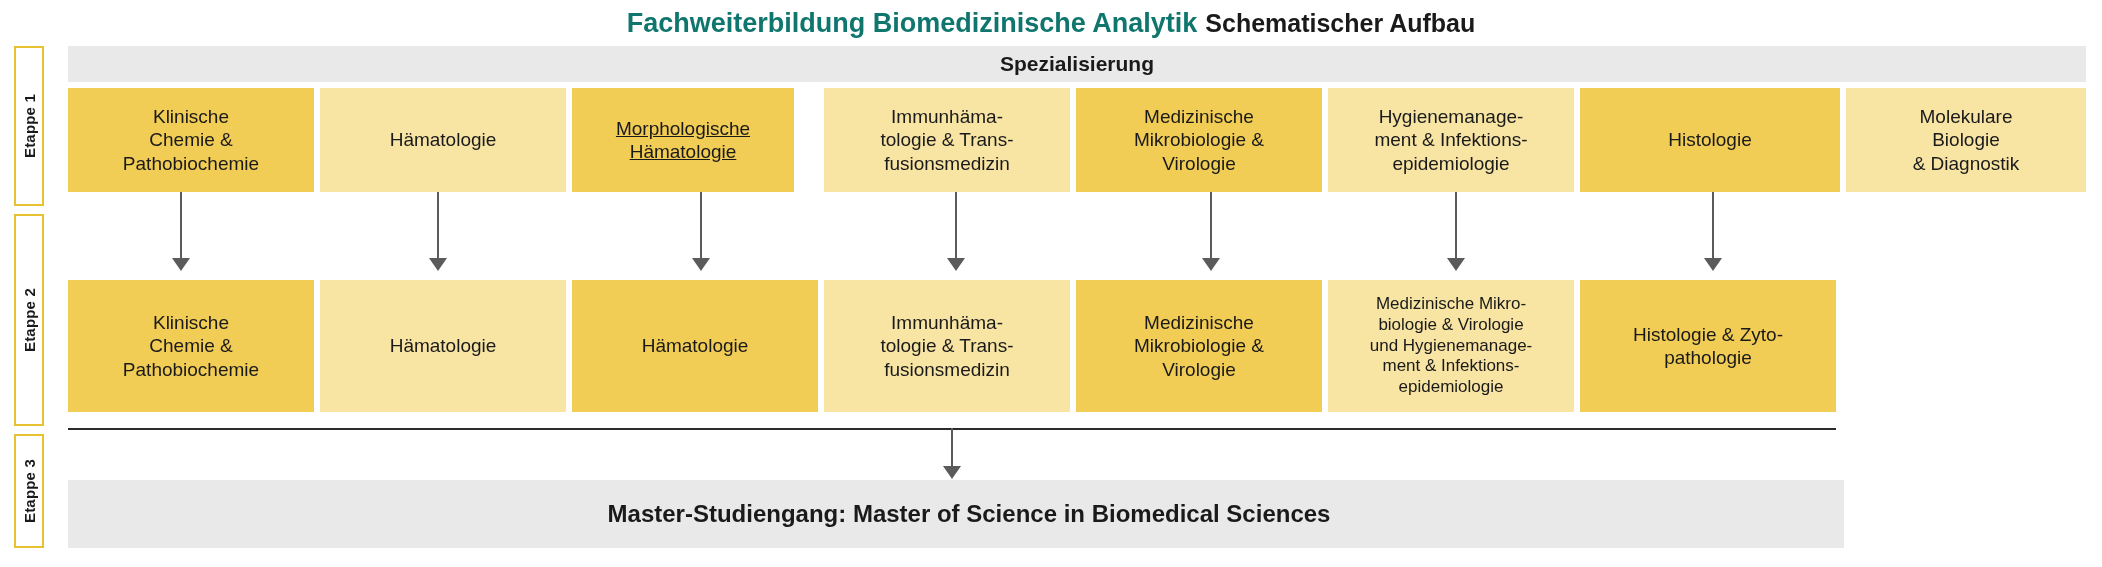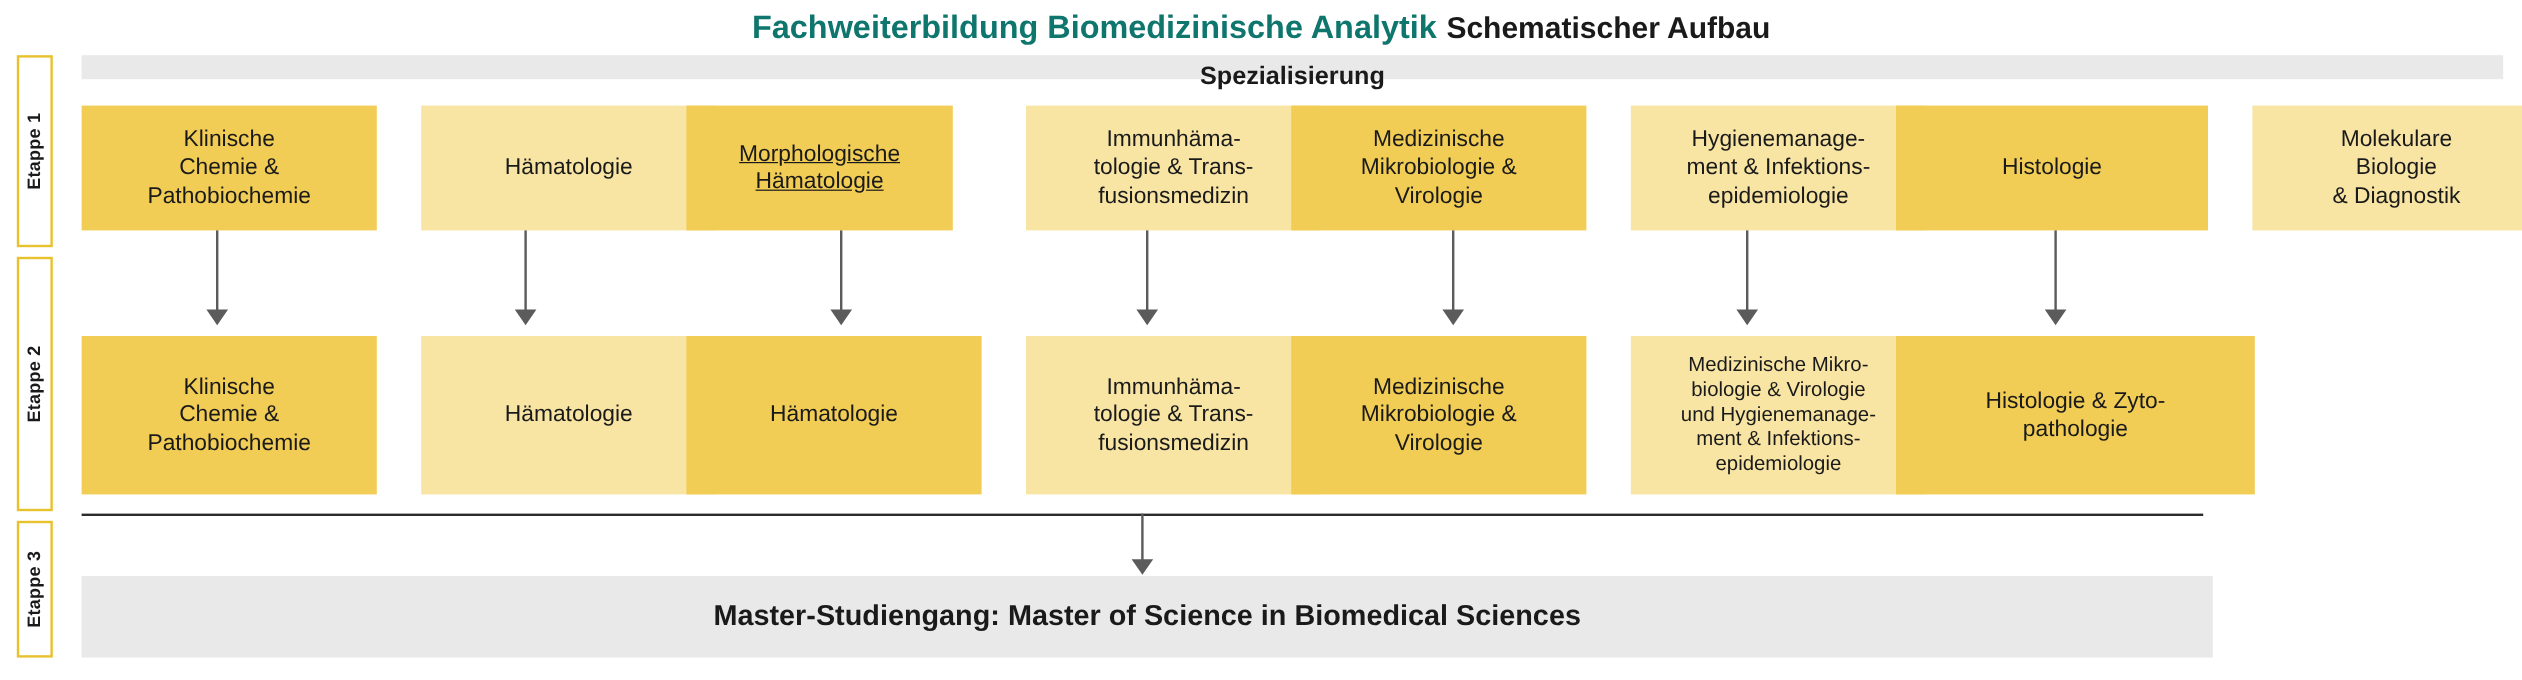--- a/index.html
+++ b/index.html
@@ -64,56 +64,56 @@
   }
   #etappe-1 { top: 46px;  height: 160px; }
   #etappe-2 { top: 214px; height: 212px; }
   #etappe-3 { top: 434px; height: 114px; }
 
   
   .band {
     position: absolute;
     background: #e9e9e9;
   }
-  #band-1 { left: 68px; top: 46px;  width: 2018px; height: 20px; }
+  #band-1 { left: 68px; top: 46px;  width: 2018px; height: 36px; }
   #band-2 { left: 68px; top: 214px; width: 2018px; height: 38px; }
   #band-3 { left: 68px; top: 480px; width: 1776px; height: 68px; }
 
   .band-label {
     position: absolute;
     width: 100%;
     text-align: center;
     font-size: 21px;
     font-weight: bold;
     color: #1a1a1a;
     white-space: nowrap;
   }
   #band-1 .band-label { top: 6px; }
   #band-2 .band-label { top: 7px; }
-  #band-3 .band-label { top: 20px; font-size: 24px; }
+  #band-3 .band-label { top: 20px; font-size: 24px; margin-left: 13px; }
 
   
   .box {
     position: absolute;
     box-sizing: border-box;
     display: flex;
     align-items: center;
     justify-content: center;
     text-align: center;
     line-height: 1.22;
     color: #1a1a1a;
     padding: 2px 4px;
   }
   .box .box-text { display: block; width: 100%; }
 
   .row1 .box { top: 88px; height: 104px; font-size: 19px; }
   .row2 .box { top: 280px; height: 132px; font-size: 19px; }
 
   .shade-dark  { background: #f2cd55; }
-  .shade-light { background: #f8e5a4; margin-left: 31px; }
+  .shade-light { background: #f8e5a4; }
 
   
   .arrow-line {
     position: absolute;
     width: 2px;
     background: #5b5b5b;
   }
   .arrow-head {
     position: absolute;
     width: 0;
@@ -212,21 +212,21 @@
       </div>
     <div class="box shade-light" style="left:824px;  width:246px;">
         <span class="box-text">Immunhäma-<br>tologie &amp; Trans-<br>fusionsmedizin</span>
       </div>
     <div class="box shade-dark" style="left:1076px; width:246px;">
         <span class="box-text">Medizinische<br>Mikrobiologie &amp;<br>Virologie</span>
       </div>
     <div class="box shade-light" style="left:1328px; width:246px; font-size:17px;">
         <span class="box-text">Medizinische Mikro-<br>biologie &amp; Virologie<br>und Hygienemanage-<br>ment &amp; Infektions-<br>epidemiologie</span>
       </div>
-    <div class="box shade-dark" style="left:1580px; width:299px;justify-content:flex-end;">
+    <div class="box shade-dark" style="left:1580px; width:256px;justify-content:flex-end;">
         <span class="box-text">Histologie &amp; Zyto-<br>pathologie</span>
       </div>
   </div>
 
   <div class="hrule" style="left:68px; top:428px; width:1768px;"></div>
 
   <div class="arrow-line" style="left:951px; top:428px; height:40px;"></div>
   <div class="arrow-head" style="left:943px; top:466px;"></div>
 
   <div class="band" id="band-3">

